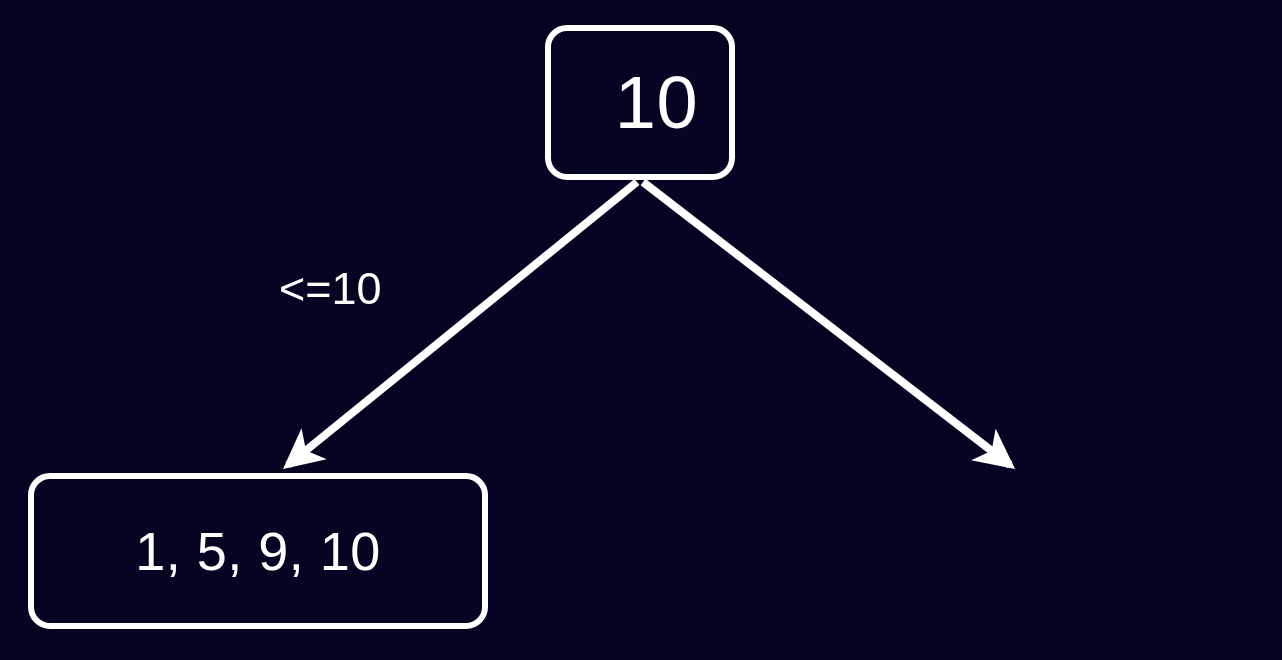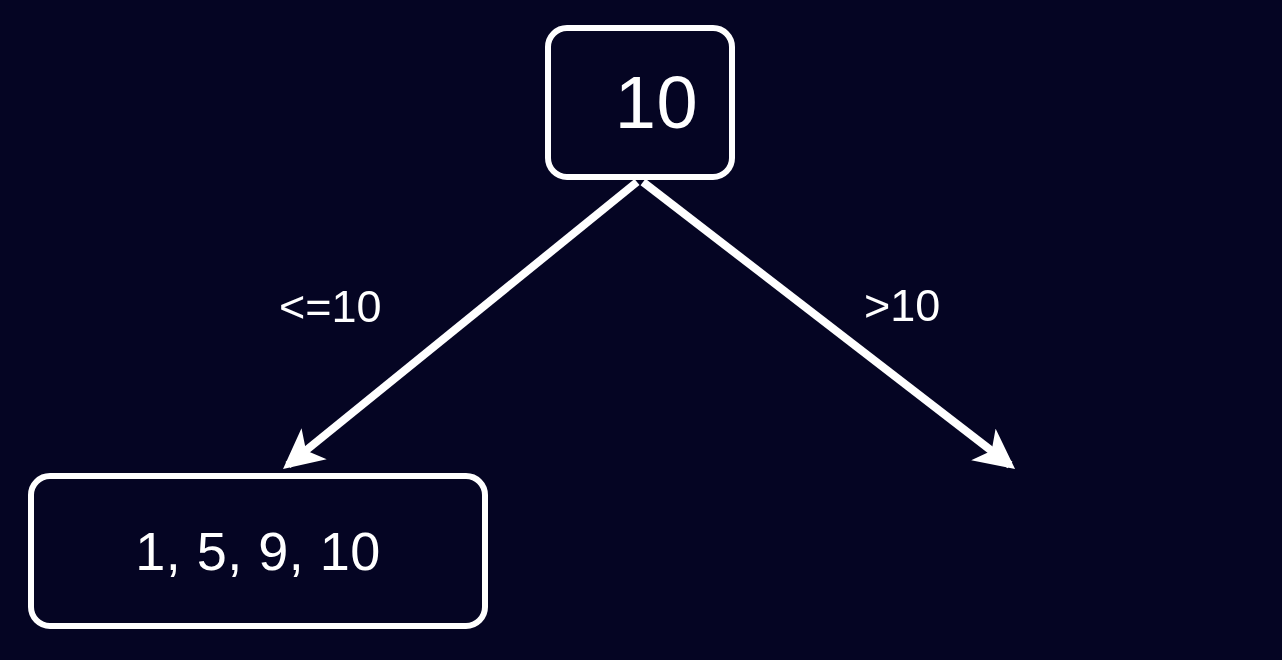--- a/index.html
+++ b/index.html
@@ -63,21 +63,21 @@
   }
   .edge-label {
     position: absolute;
     color: #ffffff;
     font-size: 45px;
     line-height: 1;
     white-space: nowrap;
   }
   #edge-label-left {
     left: 279px;
-    top: 284px;
+    top: 266px;
   }
   #edge-label-right {
     left: 864px;
     top: 283px;
   }
 </style>
 </head>
 <body>
 
 <div id="canvas">
@@ -94,18 +94,17 @@
 
     <line x1="637" y1="182" x2="288" y2="465" stroke="#ffffff" stroke-width="8" marker-end="url(#arrow-left-head)"></line>
 
     <line x1="643" y1="182" x2="1010" y2="465" stroke="#ffffff" stroke-width="8" marker-end="url(#arrow-right-head)"></line>
   </svg>
 
   <div class="node" id="node-root">10</div>
 
   <div class="edge-label" id="edge-label-left">&lt;=10</div>
 
-  <div class="edge-label" id="edge-label-right">&gt;10</div>
 
   <div class="node" id="node-left">1, 5, 9, 10</div>
 
 
 </div>
 
 </body></html>

